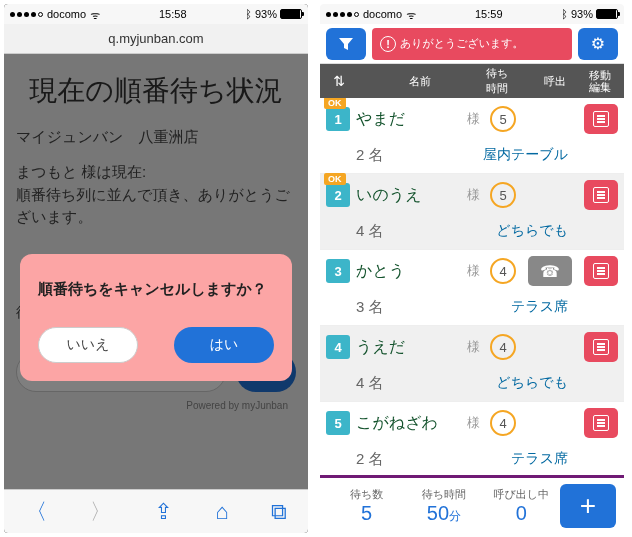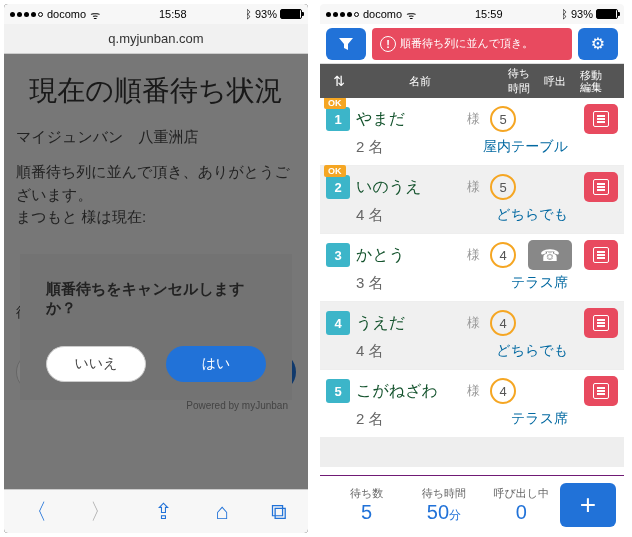--- a/index.html
+++ b/index.html
@@ -24,59 +24,59 @@
 .p1-page{position:absolute;inset:0;padding:18px 12px;color:#444}
 .p1-title{font-size:28px;text-align:center;margin-bottom:18px;font-weight:400;color:#333}
 .p1-store{font-size:15px;margin-bottom:14px;color:#444}
 .p1-msg{font-size:15px;line-height:1.5;color:#444}
 .p1-wait{margin-top:60px;font-size:14px;color:#444}
 .p1-blue-circ{display:inline-block;width:28px;height:28px;border-radius:50%;background:#2172d8;margin-left:6px}
 .p1-btns{margin-top:30px;display:flex;gap:10px;align-items:center;justify-content:center}
 .p1-cancel{flex:1;height:40px;border-radius:20px;border:1px solid #ccc;background:#fff;color:#666;font-size:14px}
 .p1-ok{width:60px;height:40px;border-radius:20px;background:#2172d8;color:#fff;font-size:14px;border:none}
 .p1-powered{text-align:right;font-size:10px;color:#888;margin-top:8px;padding-right:8px}
-.p1-dialog{position:absolute;left:16px;right:16px;top:200px;background:#737373;border-radius:0;z-index:3;padding:26px 26px 18px}
+.p1-dialog{position:absolute;left:16px;right:16px;top:200px;background:#fca5a5;border-radius:12px;z-index:3;padding:26px 18px 18px}
 .p1-dlg-txt{font-size:15px;color:#222;margin-bottom:28px;font-weight:600}
 .p1-dlg-btns{display:flex;gap:12px;justify-content:space-between}
 .p1-dlg-no{width:100px;height:36px;border-radius:18px;border:1px solid #ccc;background:#fff;color:#444;font-size:14px}
 .p1-dlg-yes{width:100px;height:36px;border-radius:18px;background:#2172d8;color:#fff;border:none;font-size:14px}
 .p1-toolbar{height:44px;background:#f7f7f7;border-top:1px solid #ccc;display:flex;align-items:center;justify-content:space-around}
 .tb-icon{color:#2172d8;font-size:22px}
 .tb-icon.dim{color:#b0b0b0}
 
 
 .p2{background:#fff}
 .p2-header{height:40px;background:#fff;display:flex;align-items:center;padding:0 6px;gap:6px;border-bottom:1px solid #ddd}
 .hdr-btn{width:40px;height:32px;border-radius:6px;background:#2172d8;color:#fff;display:flex;align-items:center;justify-content:center;font-size:16px}
 .hdr-alert{flex:1;height:32px;background:#e84a5f;border-radius:4px;display:flex;align-items:center;gap:4px;padding:0 8px;color:#fff;font-size:11px}
 .alert-icon{width:16px;height:16px;border:1.5px solid #fff;border-radius:50%;display:flex;align-items:center;justify-content:center;font-size:11px;font-weight:bold}
 .p2-colhdr{height:34px;background:#555;color:#fff;display:flex;align-items:center;font-size:11px;padding:0 4px}
 .ch-sort{width:30px;font-size:14px;text-align:center}
 .ch-name{flex:1;text-align:center}
-.ch-wait{width:44px;text-align:right}
+.ch-wait{width:44px;text-align:left}
 .ch-call{width:50px;text-align:center}
-.ch-edit{width:40px;text-align:left;line-height:1.1}
+.ch-edit{width:40px;text-align:center;line-height:1.1}
 .p2-list{flex:1;overflow:hidden;background:#eee}
 .row{background:#fff;border-bottom:1px solid #eee;padding:6px 6px 8px}
 .row.alt{background:#f0f0f0}
 .row-top{display:flex;align-items:center;gap:6px}
 .num-badge{width:24px;height:24px;background:#3cb5c9;color:#fff;display:flex;align-items:center;justify-content:center;font-size:13px;font-weight:600;border-radius:3px;position:relative}
 .ok-tag{position:absolute;top:-10px;left:-2px;background:#f5a623;color:#fff;font-size:9px;padding:1px 4px;border-radius:2px;font-weight:bold}
 .cust-name{font-size:16px;color:#14532d;flex:1}
 .sama{font-size:13px;color:#999;margin-right:4px}
 .wait-circ{width:26px;height:26px;border:2px solid #f5a623;border-radius:50%;display:flex;align-items:center;justify-content:center;font-size:13px;color:#555}
 .call-btn{width:44px;height:30px;background:#888;border-radius:5px;display:flex;align-items:center;justify-content:center;color:#fff;font-size:16px;margin-left:6px}
 .call-sp{width:44px;margin-left:6px}
 .edit-btn{width:34px;height:30px;background:#e84a5f;border-radius:5px;display:flex;align-items:center;justify-content:center;color:#fff;margin-left:6px}
 .edit-ic{width:16px;height:16px;border:1.5px solid #fff;border-radius:2px;position:relative}
 .edit-ic::before{content:"";position:absolute;left:3px;top:3px;right:3px;height:1.5px;background:#fff;box-shadow:0 3px 0 #fff,0 6px 0 #fff}
-.row-bot{display:flex;margin-top:4px;padding-left:30px}
+.row-bot{display:flex;margin-top:12px;padding-left:30px}
 .party{font-size:15px;color:#666;width:70px}
 .seat{font-size:14px;color:#0369a1;margin-left:auto;margin-right:50px}
-.p2-footer{height:58px;background:#fff;border-top:1px solid #701a75;display:flex;align-items:center;padding:0 8px;margin-top:8px}
+.p2-footer{height:58px;background:#fff;border-top:3px solid #701a75;display:flex;align-items:center;padding:0 8px;margin-top:8px}
 .ft-item{flex:1;text-align:center}
 .ft-lbl{font-size:11px;color:#666}
 .ft-val{font-size:20px;color:#2172d8}
 .ft-unit{font-size:12px;color:#2172d8}
 .ft-add{width:56px;height:44px;background:#2172d8;border-radius:6px;color:#fff;font-size:28px;display:flex;align-items:center;justify-content:center}
 </style>
 </head>
 <body>
 
 <div class="phone">
@@ -101,22 +101,22 @@
         </div>
     </div>
   </div>
   <div class="p1-url">
       <span>q.myjunban.com</span>
     </div>
   <div class="p1-content">
     <div class="p1-page">
       <div class="p1-title">現在の順番待ち状況</div>
       <div class="p1-store">マイジュンバン　八重洲店</div>
+      <div class="p1-msg">まつもと 様は現在:</div>
       <div class="p1-msg">順番待ち列に並んで頂き、ありがとうございます。</div>
-      <div class="p1-msg">まつもと 様は現在:</div>
       <div class="p1-wait"><span>待ち時間約</span><span class="p1-blue-circ"></span><span class="p1-blue-circ"></span></div>
       <div class="p1-btns">
         <button class="p1-cancel">順番待ち取消</button>
         <button class="p1-ok">OK</button>
       </div>
       <div class="p1-powered">Powered by myJunban</div>
     </div>
     <div class="p1-dim"></div>
     <div class="p1-dialog">
       <div class="p1-dlg-txt">順番待ちをキャンセルしますか？</div>
@@ -158,21 +158,21 @@
     </div>
   </div>
   <div class="p2-header">
     <div class="hdr-btn">
         <svg width="16" height="14" viewBox="0 0 16 14">
           <path d="M1 1h14L10 7v6l-4-2V7z" fill="#fff"></path>
         </svg>
       </div>
     <div class="hdr-alert">
         <span class="alert-icon">!</span>
-        <span>順番待ち列に並んで頂き。</span>
+        <span>ありがとうございます。</span>
       </div>
     <div class="hdr-btn">⚙</div>
   </div>
   <div class="p2-colhdr">
     <div class="ch-sort">⇅</div>
     <div class="ch-name">名前</div>
     <div class="ch-wait" style="white-space:pre-line">待ち
 時間</div>
     <div class="ch-call">呼出</div>
     <div class="ch-edit" style="white-space:pre-line">移動

